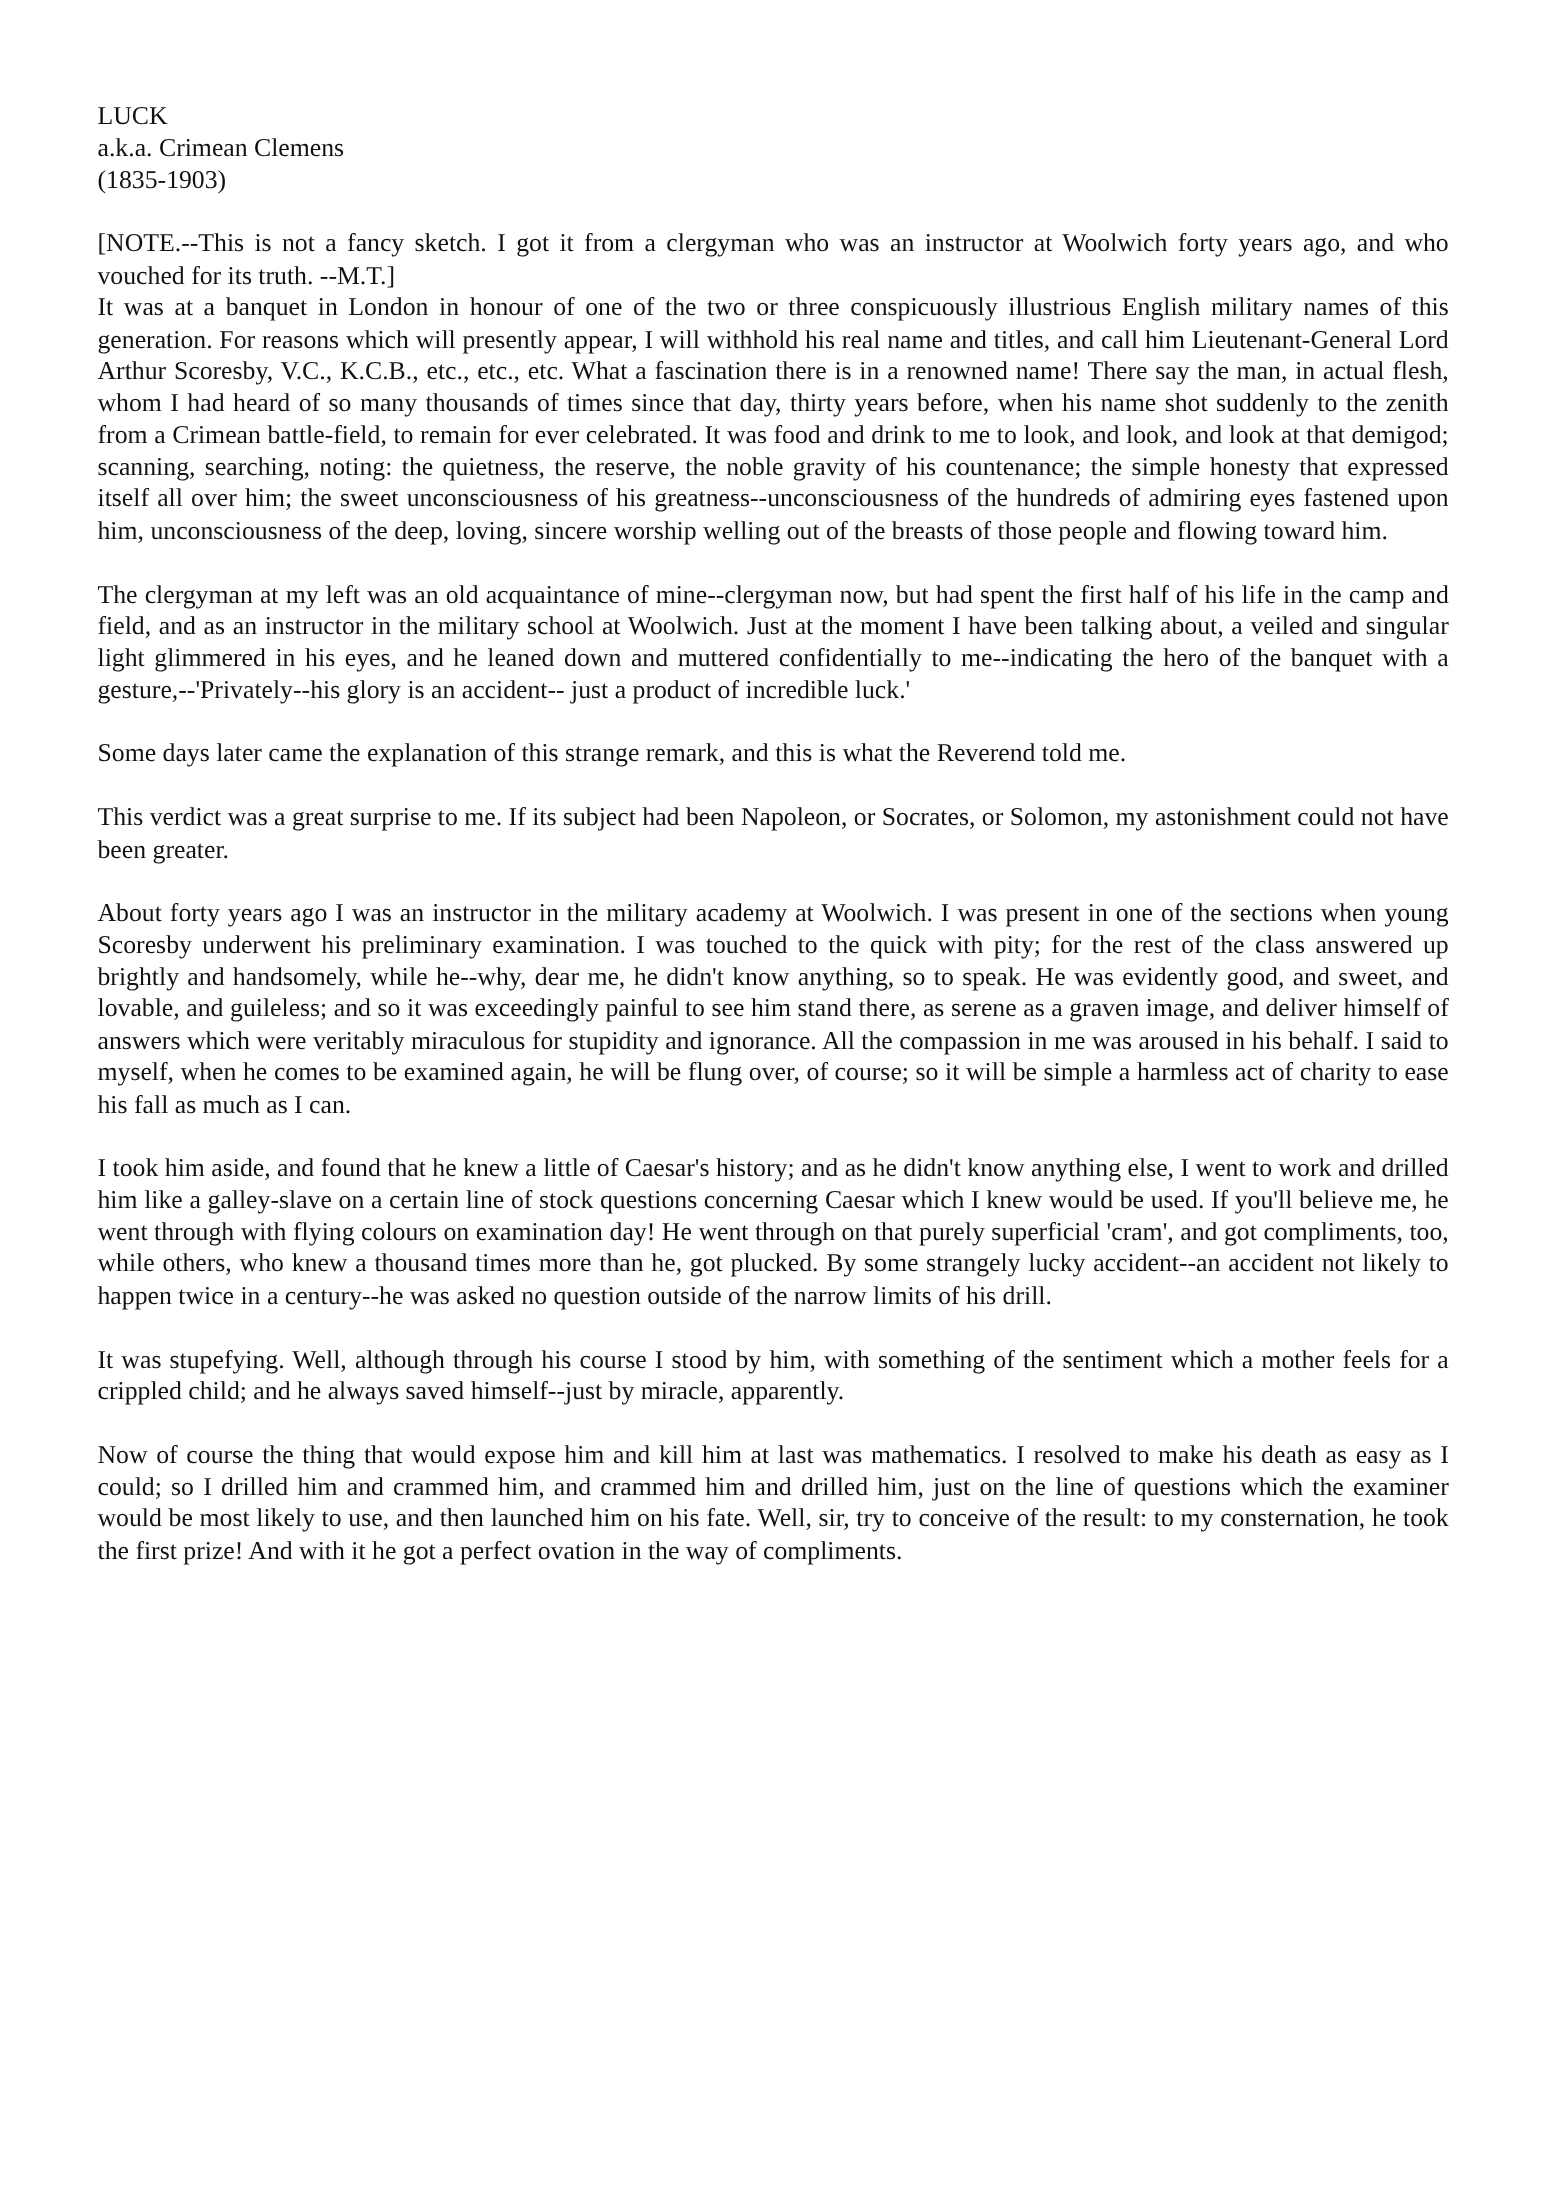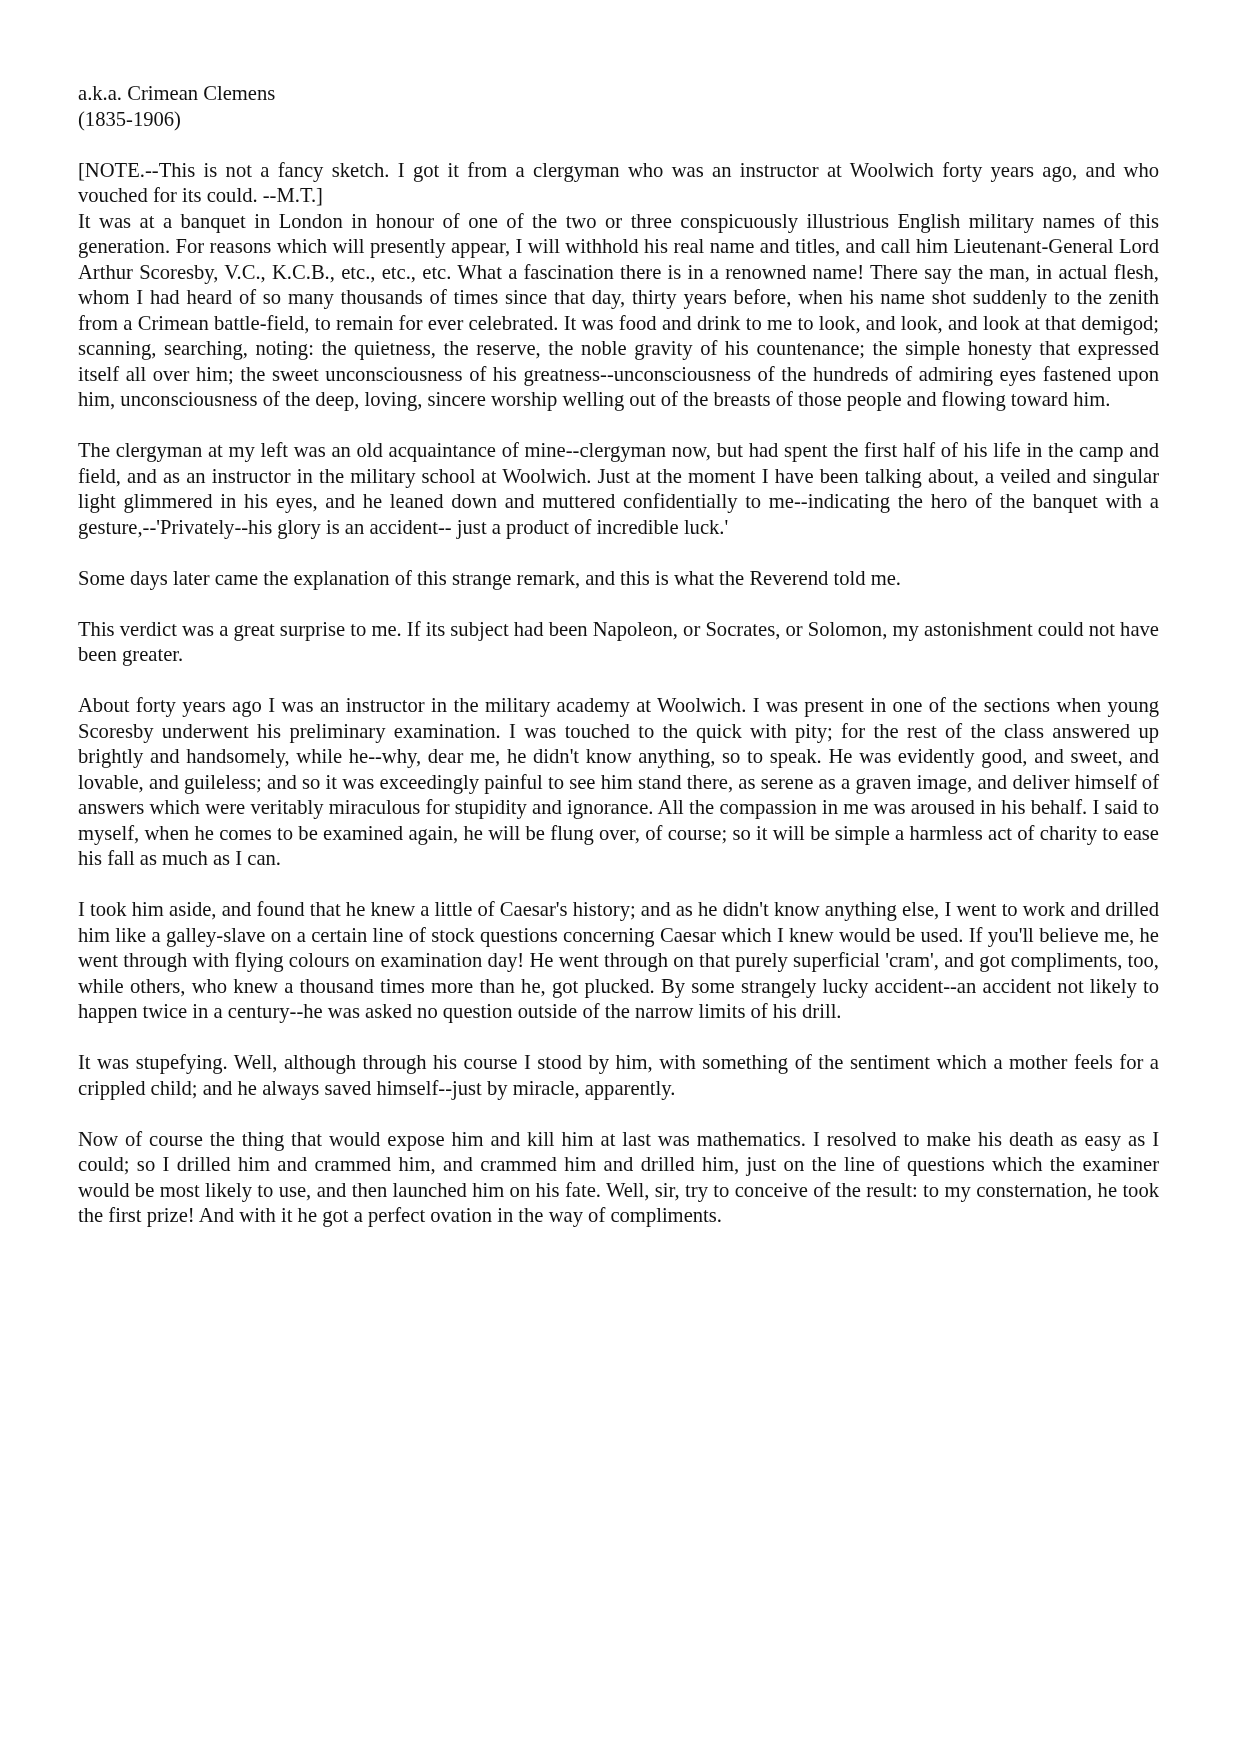--- a/index.html
+++ b/index.html
@@ -36,25 +36,26 @@
     }
     .para.no-gap {
       margin-bottom: 0;
     }
   </style>
 </head>
 <body>
 
 <div class="page">
   <div class="title-block">
+    <div>LUCK</div>
     <div>a.k.a. Crimean Clemens</div>
-    <div>(1835-1906)</div>
+    <div>(1835-1903)</div>
   </div>
 
-  <p class="para no-gap">[NOTE.--This is not a fancy sketch. I got it from a clergyman who was an instructor at Woolwich forty years ago, and who vouched for its could. --M.T.]</p>
+  <p class="para no-gap">[NOTE.--This is not a fancy sketch. I got it from a clergyman who was an instructor at Woolwich forty years ago, and who vouched for its truth. --M.T.]</p>
   <p class="para">It was at a banquet in London in honour of one of the two or three conspicuously illustrious English military names of this generation. For reasons which will presently appear, I will withhold his real name and titles, and call him Lieutenant-General Lord Arthur Scoresby, V.C., K.C.B., etc., etc., etc. What a fascination there is in a renowned name! There say the man, in actual flesh, whom I had heard of so many thousands of times since that day, thirty years before, when his name shot suddenly to the zenith from a Crimean battle-field, to remain for ever celebrated. It was food and drink to me to look, and look, and look at that demigod; scanning, searching, noting: the quietness, the reserve, the noble gravity of his countenance; the simple honesty that expressed itself all over him; the sweet unconsciousness of his greatness--unconsciousness of the hundreds of admiring eyes fastened upon him, unconsciousness of the deep, loving, sincere worship welling out of the breasts of those people and flowing toward him.</p>
   <p class="para">The clergyman at my left was an old acquaintance of mine--clergyman now, but had spent the first half of his life in the camp and field, and as an instructor in the military school at Woolwich. Just at the moment I have been talking about, a veiled and singular light glimmered in his eyes, and he leaned down and muttered confidentially to me--indicating the hero of the banquet with a gesture,--'Privately--his glory is an accident-- just a product of incredible luck.'</p>
   <p class="para">Some days later came the explanation of this strange remark, and this is what the Reverend told me.</p>
   <p class="para">This verdict was a great surprise to me. If its subject had been Napoleon, or Socrates, or Solomon, my astonishment could not have been greater.</p>
   <p class="para">About forty years ago I was an instructor in the military academy at Woolwich. I was present in one of the sections when young Scoresby underwent his preliminary examination. I was touched to the quick with pity; for the rest of the class answered up brightly and handsomely, while he--why, dear me, he didn't know anything, so to speak. He was evidently good, and sweet, and lovable, and guileless; and so it was exceedingly painful to see him stand there, as serene as a graven image, and deliver himself of answers which were veritably miraculous for stupidity and ignorance. All the compassion in me was aroused in his behalf. I said to myself, when he comes to be examined again, he will be flung over, of course; so it will be simple a harmless act of charity to ease his fall as much as I can.</p>
   <p class="para">I took him aside, and found that he knew a little of Caesar's history; and as he didn't know anything else, I went to work and drilled him like a galley-slave on a certain line of stock questions concerning Caesar which I knew would be used. If you'll believe me, he went through with flying colours on examination day! He went through on that purely superficial 'cram', and got compliments, too, while others, who knew a thousand times more than he, got plucked. By some strangely lucky accident--an accident not likely to happen twice in a century--he was asked no question outside of the narrow limits of his drill.</p>
   <p class="para">It was stupefying. Well, although through his course I stood by him, with something of the sentiment which a mother feels for a crippled child; and he always saved himself--just by miracle, apparently.</p>
   <p class="para">Now of course the thing that would expose him and kill him at last was mathematics. I resolved to make his death as easy as I could; so I drilled him and crammed him, and crammed him and drilled him, just on the line of questions which the examiner would be most likely to use, and then launched him on his fate. Well, sir, try to conceive of the result: to my consternation, he took the first prize! And with it he got a perfect ovation in the way of compliments.</p>
 </div>
 

